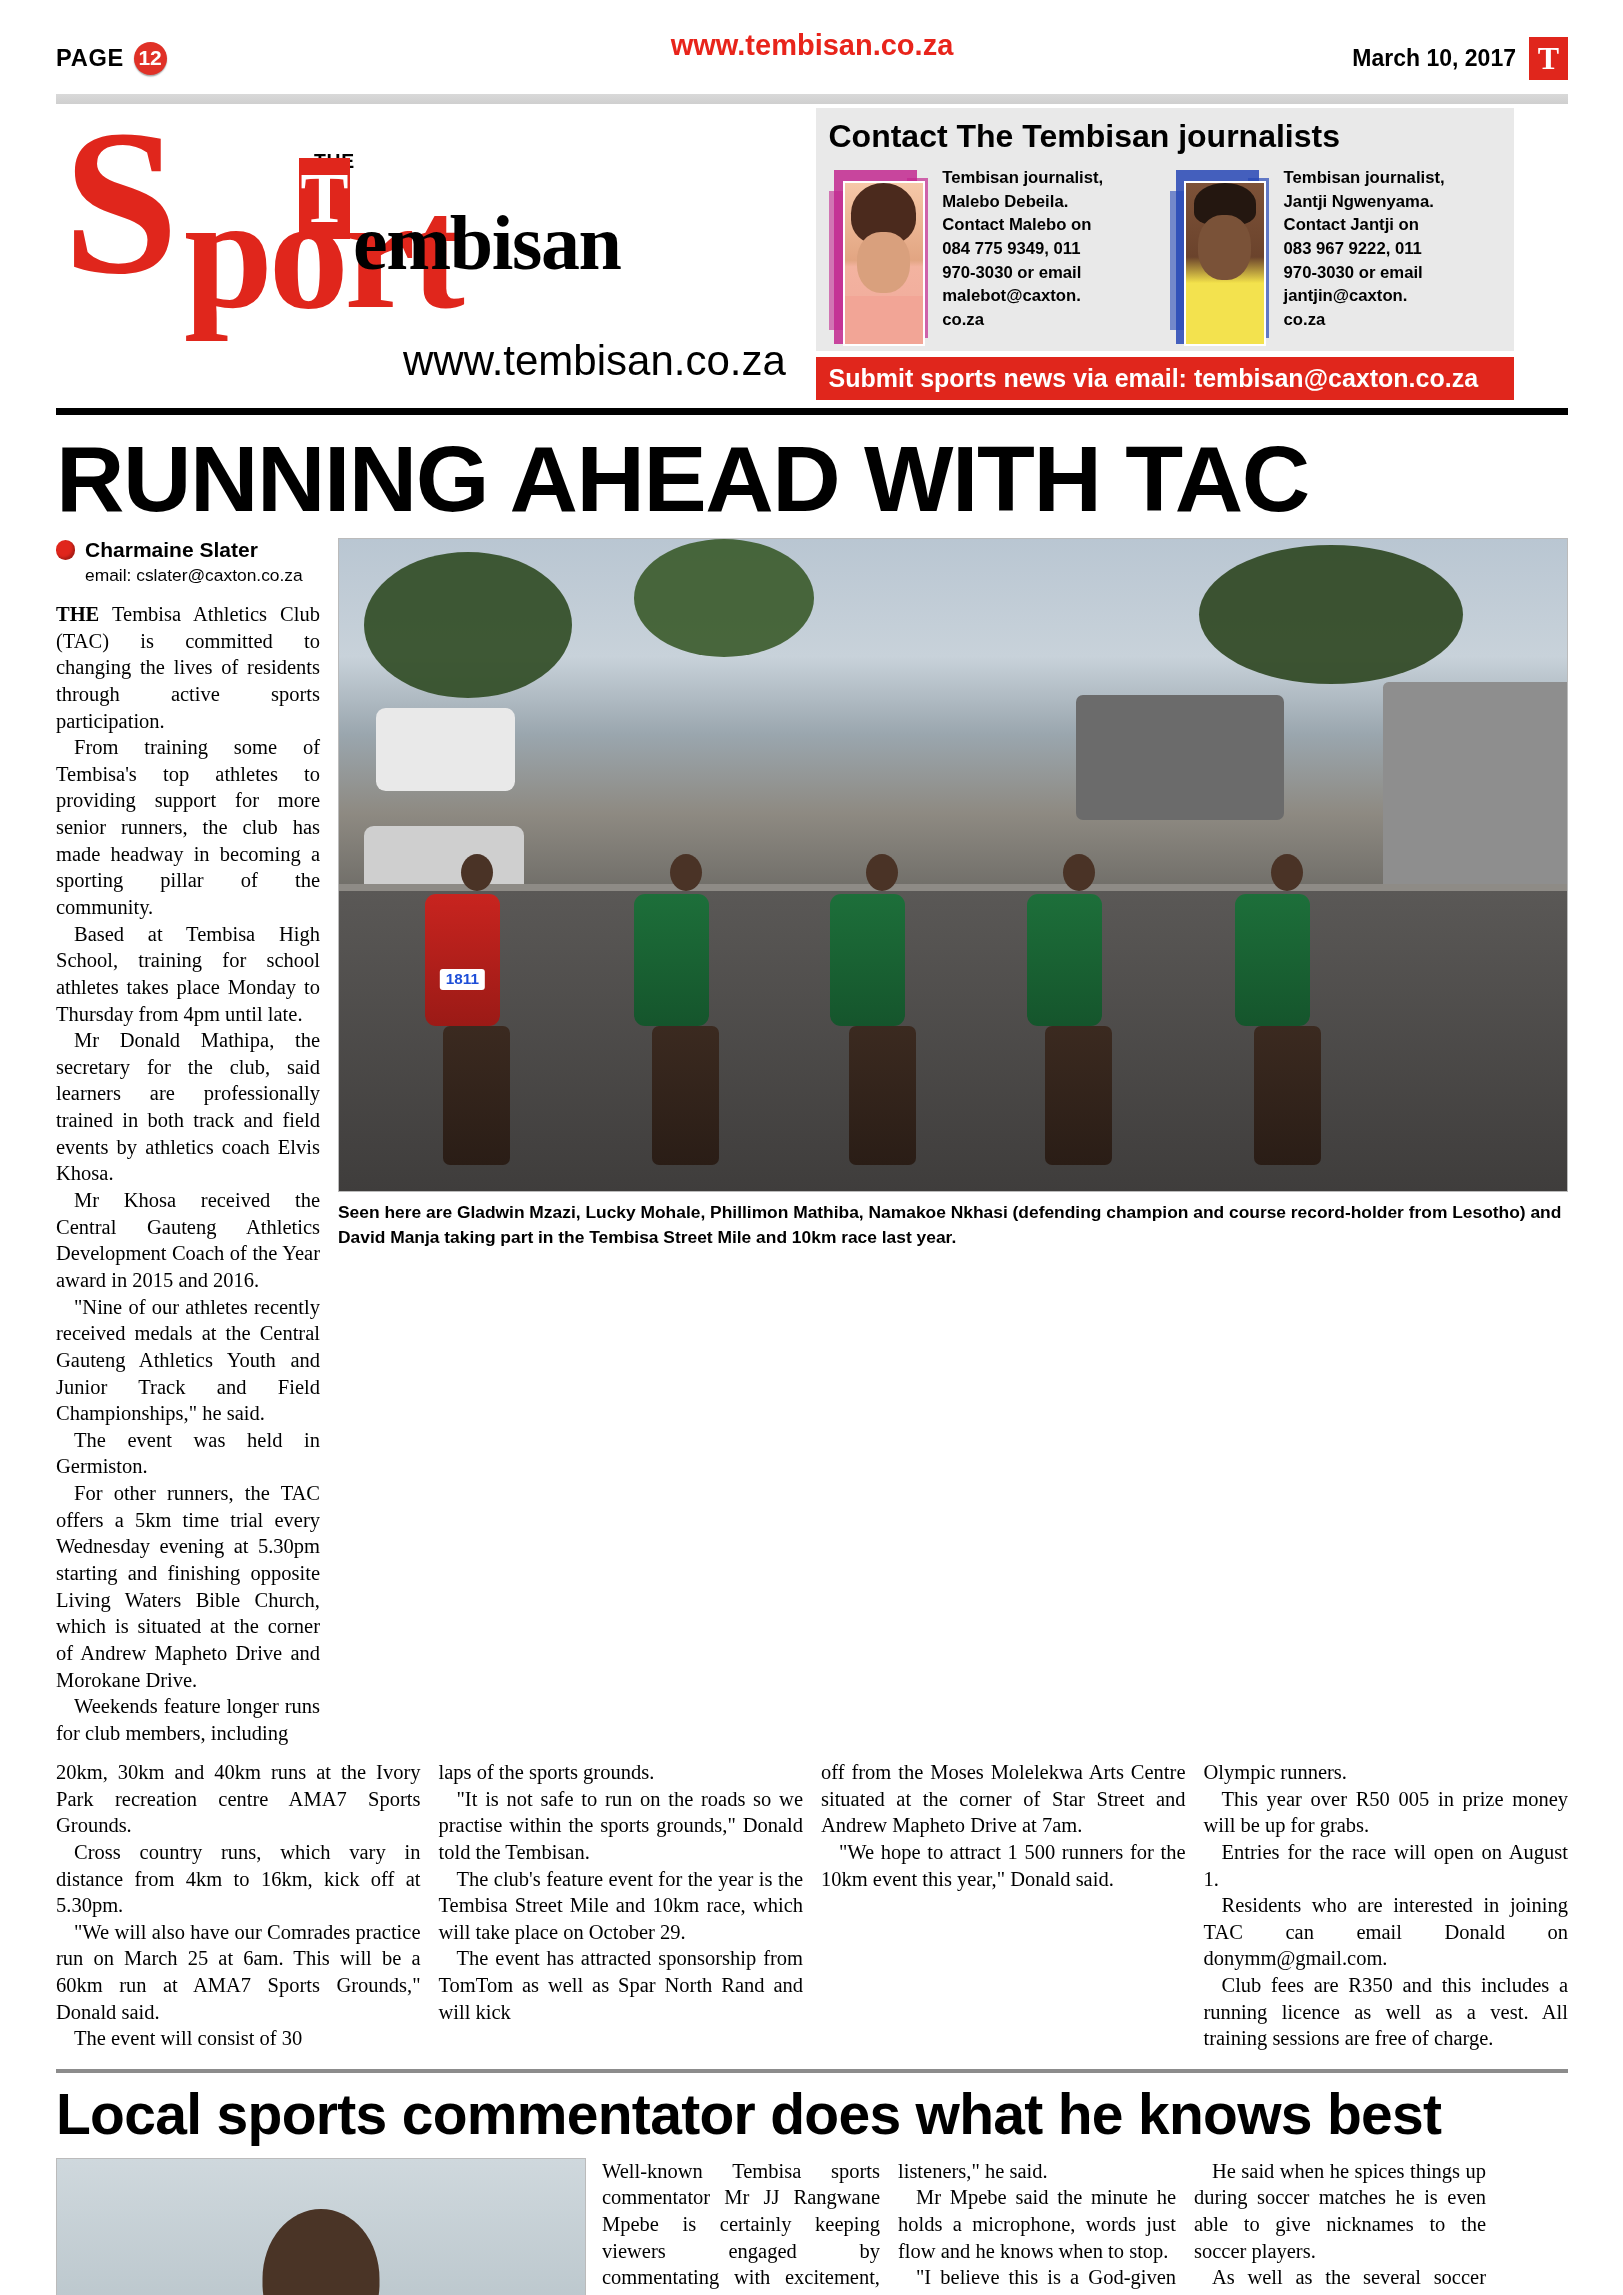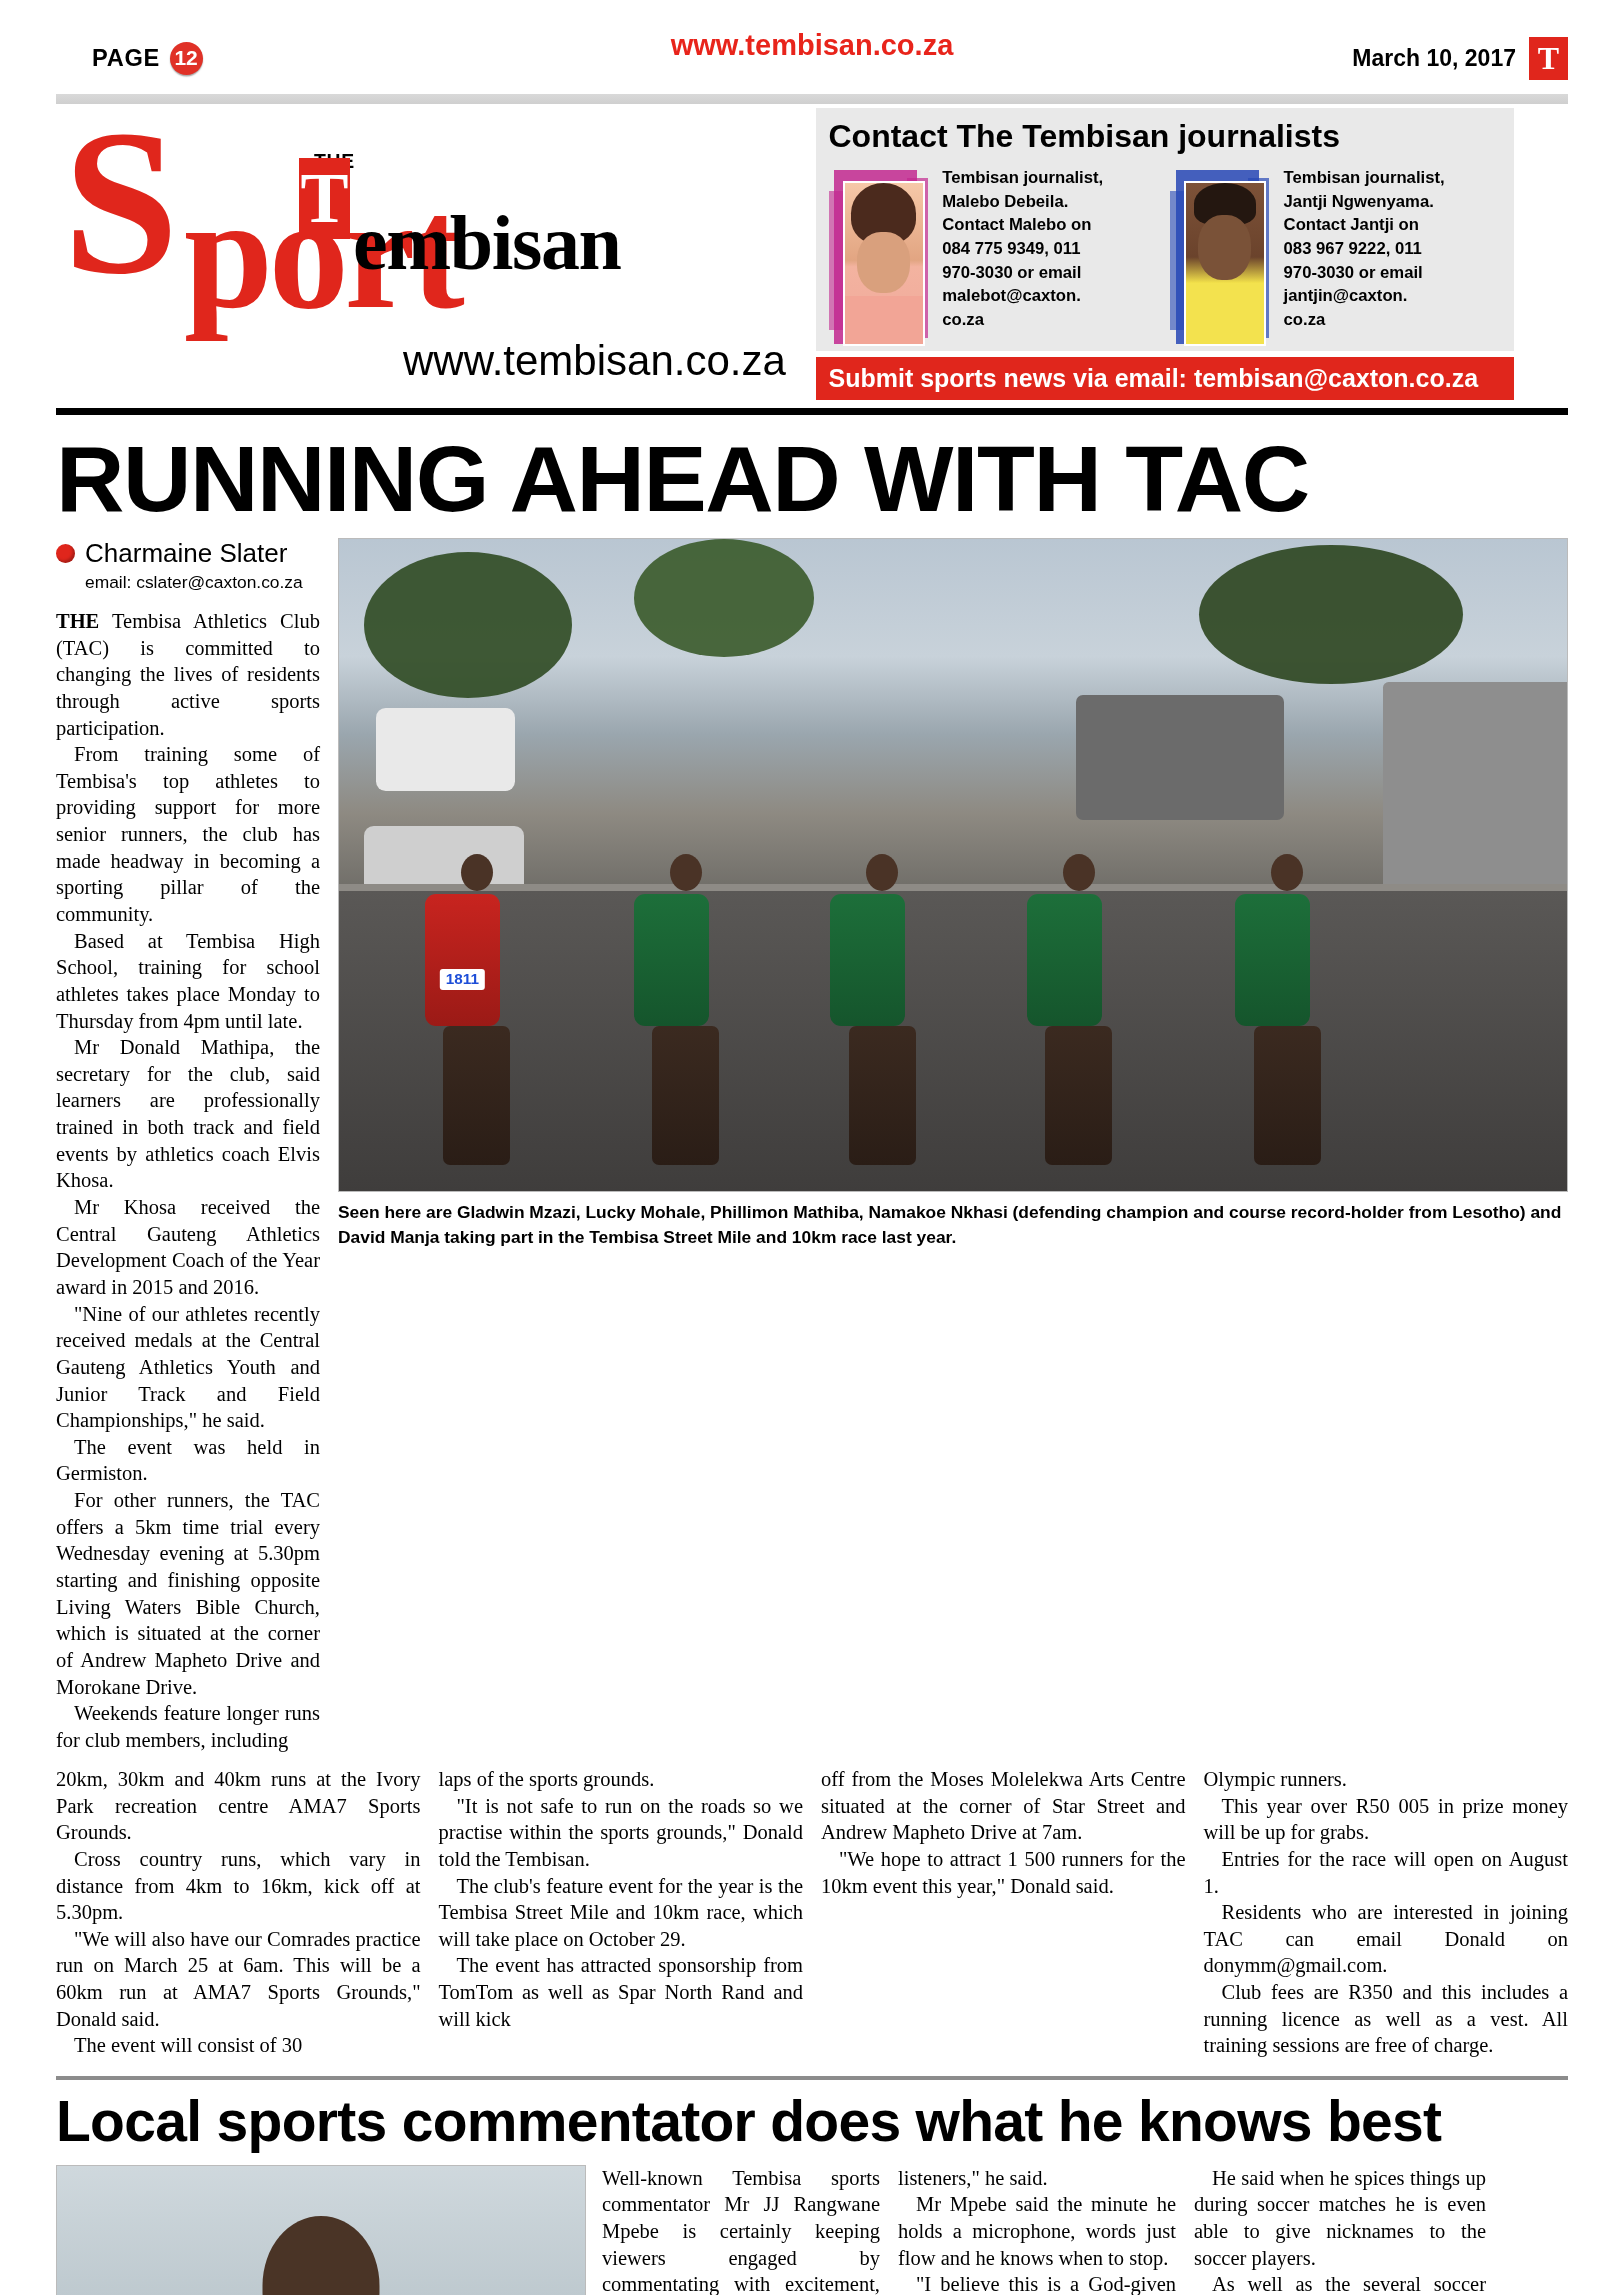--- a/index.html
+++ b/index.html
@@ -1,20 +1,20 @@
 <!DOCTYPE html>
 <html style="font-size:11px"><head>
 <meta charset="utf-8">
 <style>
   html,body{margin:0;padding:0;background:#fff;}
   body{width:1624px;height:2295px;font-family:"Liberation Serif",serif;color:#000;position:relative;}
   .page{width:1624px;height:2295px;position:relative;box-sizing:border-box;padding:0 56px;}
 
   
-  .topbar{display:flex;align-items:center;justify-content:space-between;height:64px;padding-top:26px;margin-left:36px;}
+  .topbar{display:flex;align-items:center;justify-content:space-between;height:64px;padding-top:26px;}
   .page-flag{display:flex;align-items:center;gap:9.7px;}
   .page-word{font-family:"Liberation Sans",sans-serif;font-weight:bold;font-size:23.6px;letter-spacing:0.7px;}
   .page-num-circle{width:33px;height:33px;border-radius:50%;background:#e03127;color:#fff;
       font-family:"Liberation Sans",sans-serif;font-weight:bold;font-size:21px;
       display:flex;align-items:center;justify-content:center;box-shadow:0 1.4px 1.4px rgba(0,0,0,.35);}
   .top-url{color:#e8241b;font-family:"Liberation Sans",sans-serif;font-weight:bold;font-size:29px;
       position:absolute;left:50%;transform:translateX(-50%);top:29px;}
   .top-right{display:flex;align-items:center;gap:13px;}
   .top-date{font-family:"Liberation Sans",sans-serif;font-weight:bold;font-size:23px;}
   .t-badge{width:39px;height:43px;background:#e0261c;color:#fff;font-family:"Liberation Serif",serif;
@@ -55,21 +55,21 @@
   
   .headline1{font-family:"Liberation Sans",sans-serif;font-weight:bold;font-size:92px;line-height:1.0;
       letter-spacing:-1.4px;margin:18px 0 12.5px 0;transform:scaleX(1.03);transform-origin:left;}
 
   
   .a1-top{display:flex;gap:18px;}
   .a1-col1{width:264px;flex:none;}
   .byline{display:flex;align-items:center;gap:9.7px;}
   .byline-dot{width:19.4px;height:19.4px;border-radius:50%;background:#e0261c;flex:none;
       box-shadow:inset -2.1px -2.1px 2.8px rgba(0,0,0,.25);}
-  .byline-name{font-family:"Liberation Sans",sans-serif;font-weight:normal;font-size:26px;}
+  .byline-name{font-family:"Liberation Sans",sans-serif;font-weight:bold;font-size:21px;}
   .byline-email{font-family:"Liberation Sans",sans-serif;font-size:17.4px;margin:2.8px 0 0 29px;}
   .body-col{font-family:"Liberation Serif",serif;font-size:20.5px;line-height:1.30;text-align:justify;}
   .body-col p{margin:0;text-indent:18px;}
   .body-col p.first{text-indent:0;margin-top:15.3px;}
   .body-col p.first b{font-weight:bold;}
 
   .photo1{flex:1;height:652px;position:relative;overflow:hidden;border:0.7px solid #bbb;}
   .caption1{font-family:"Liberation Sans",sans-serif;font-weight:bold;font-size:17.4px;line-height:1.42;
       margin-top:8.3px;}
 

